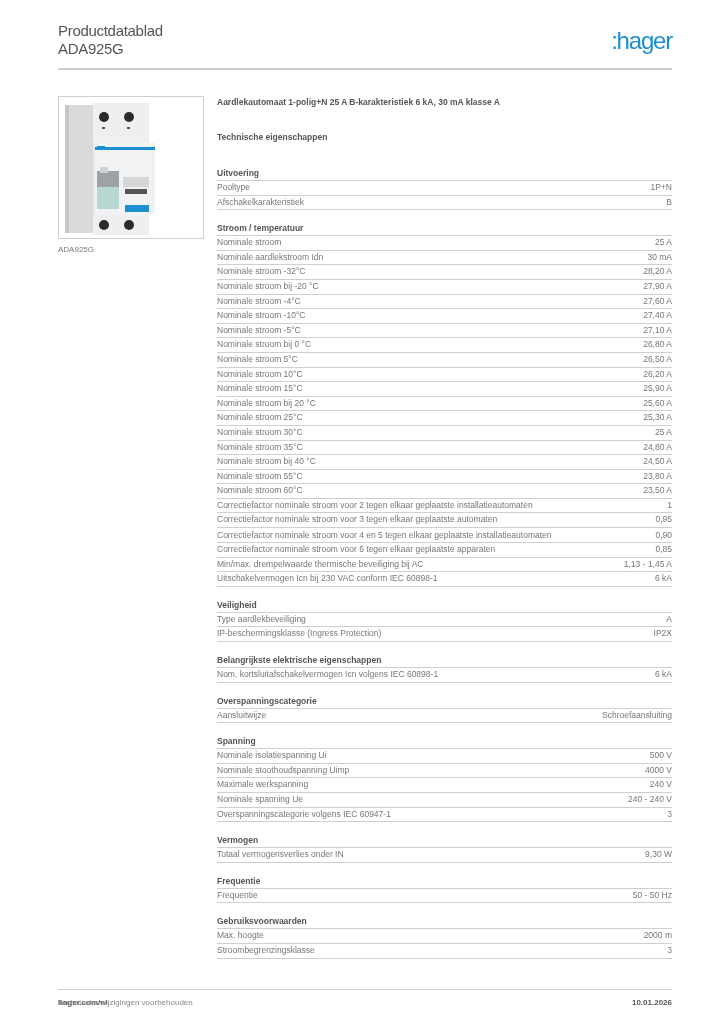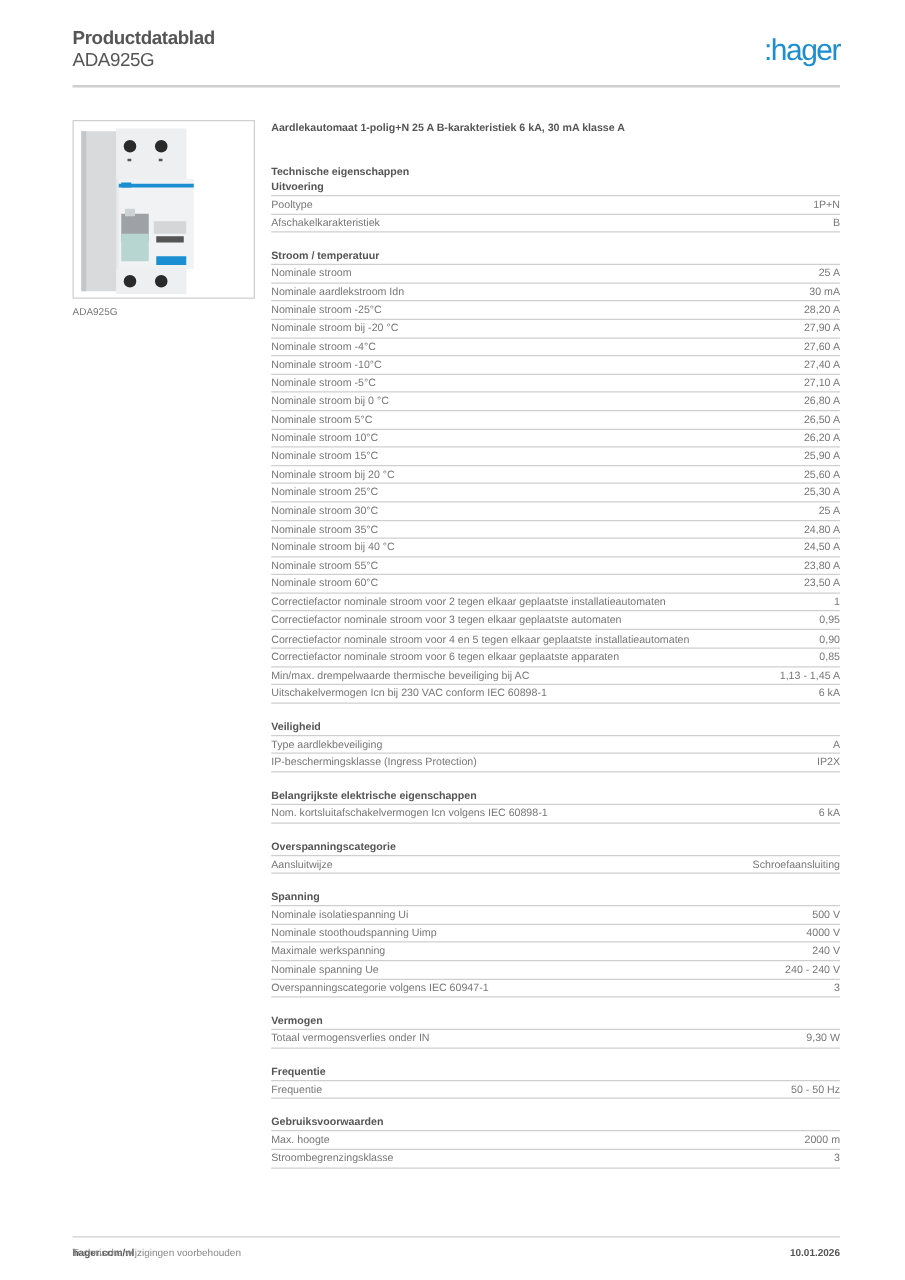--- a/index.html
+++ b/index.html
@@ -7,21 +7,21 @@
     body {
       position: relative;
       font-family: "Liberation Sans", sans-serif;
       color: #555555;
       overflow: hidden;
     }
     .header {
       position: absolute; left: 58px; top: 22px; width: 614px; height: 48px;
     }
     .doc-title {
-      font-size: 15px; font-weight: bold; color: #555; letter-spacing: -0.3px;
+      font-size: 15px; font-weight: normal; color: #555; letter-spacing: -0.3px;
       line-height: 18px;
     }
     .doc-subtitle {
       font-size: 15px; color: #555; letter-spacing: -0.3px; line-height: 18px;
     }
     .logo {
       position: absolute; right: 0; top: 6px;
       font-size: 24px; font-weight: normal; color: #1b8fd2; letter-spacing: -1.2px;
       line-height: 26px;
     }
@@ -40,21 +40,21 @@
       position: absolute; left: 217px; top: 96px; width: 455px;
     }
     .product-desc {
       font-size: 8.5px; font-weight: bold; color: #555; height: 12px; line-height: 12px;
     }
     .tech-title {
       margin-top: 23px; font-size: 8.5px; font-weight: bold; color: #555;
       height: 12px; line-height: 12px;
     }
     .section { margin-top: 12px; }
-    .section:first-of-type { margin-top: 0; }
+    .section:first-of-type { margin-top: 24px; }
     .section-title {
       font-size: 8.5px; font-weight: bold; color: #555;
       height: 14px; line-height: 13px;
       border-bottom: 1px solid #cfcfcf;
     }
     .row {
       display: flex; justify-content: space-between; align-items: flex-start;
       border-bottom: 1px solid #cfcfcf;
       font-size: 8.5px; color: #777;
       min-height: 14.6px; line-height: 13.6px; gap: 23px;
@@ -136,21 +136,21 @@
         <div class="section-title">Stroom / temperatuur</div>
         <div class="row">
           <span class="label">Nominale stroom</span>
           <span class="value">25 A</span>
         </div>
         <div class="row">
           <span class="label">Nominale aardlekstroom Idn</span>
           <span class="value">30 mA</span>
         </div>
         <div class="row">
-          <span class="label">Nominale stroom -25°C</span>
+          <span class="label">Nominale stroom -32°C</span>
           <span class="value">28,20 A</span>
         </div>
         <div class="row">
           <span class="label">Nominale stroom bij -20 °C</span>
           <span class="value">27,90 A</span>
         </div>
         <div class="row">
           <span class="label">Nominale stroom -4°C</span>
           <span class="value">27,60 A</span>
         </div>

